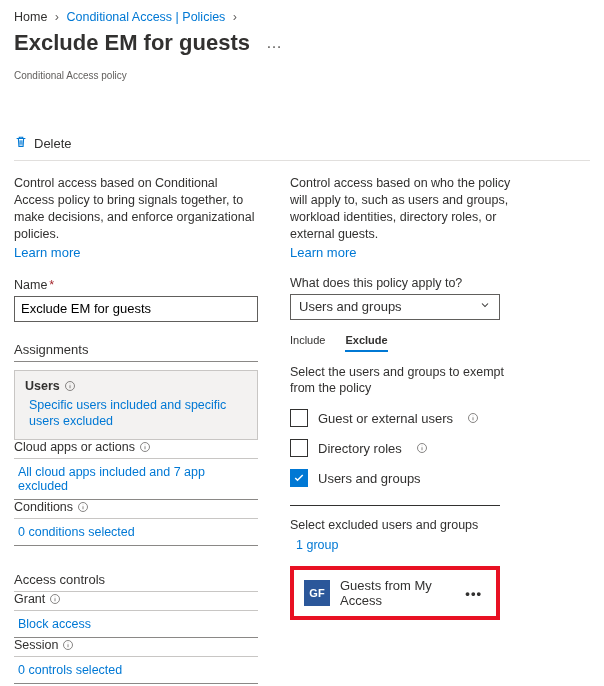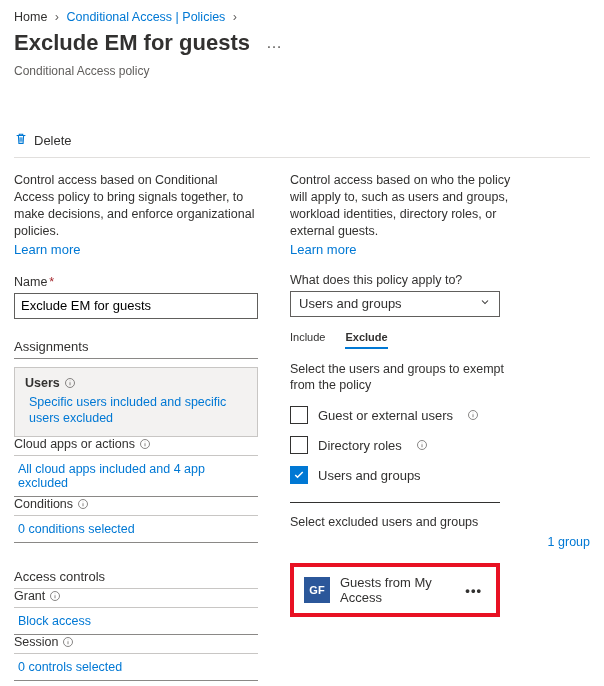--- a/index.html
+++ b/index.html
@@ -9,21 +9,21 @@
     font-size: 13px; color: #323130; background: #fff;
     width: 604px;
   }
   .page { padding: 8px 14px 20px 14px; }
   .breadcrumb { font-size: 12.5px; color: #0078d4; padding: 2px 0 4px 0; }
   .breadcrumb .sep { color: #605e5c; margin: 0 4px; }
   .breadcrumb .home { color: #323130; }
   .title-row { display:flex; align-items:center; gap:10px; margin-top:2px; }
   h1 { font-size: 22px; font-weight: 600; margin: 0; }
   .ellipsis { color:#605e5c; cursor:pointer; padding:0 6px; font-size:16px; line-height:1; }
-  .subtitle { font-size: 12px; color: #605e5c; margin-top: 8px; }
+  .subtitle { font-size: 10px; color: #605e5c; margin-top: 14px; }
   .cmdbar { margin-top: 14px; padding-bottom: 8px; border-bottom:1px solid #e1dfdd; }
   .cmd { display:inline-flex; align-items:center; gap:6px; cursor:pointer; color:#323130; font-size:13px;margin-top:40px; }
   .cmd svg { width:14px; height:14px; }
   .columns { display:flex; gap:32px; margin-top:14px; }
   .col { flex: 1 1 0; min-width: 0; }
   .col-left { max-width: 244px; }
   .desc { font-size: 12.5px; color:#323130; line-height:1.35; }
   .link { color:#0078d4; cursor:pointer; }
   .field-label { margin-top:18px; font-size:12.5px; }
   .req { color:#a4262c; margin-left:2px; }
@@ -60,21 +60,21 @@
   .checks { margin-top:12px; display:flex; flex-direction:column; gap:12px; }
   .check { display:flex; align-items:center; gap:10px; font-size:13px; }
   .cbox {
     width:18px; height:18px; border:1px solid #323130; display:inline-flex;
     align-items:center; justify-content:center; background:#fff; flex-shrink:0;
   }
   .cbox.checked { background:#0078d4; border-color:#0078d4; color:#fff; }
   .cbox.checked svg { width:12px; height:12px; }
   .divider { border-bottom:1px solid #323130; margin-top:18px; width:210px; }
   .sel-hdr { font-size:12.5px; margin-top:12px; }
-  .sel-link { color:#0078d4; font-size:12.5px; margin-top:6px; padding-left:6px; cursor:pointer;text-align:right; }
+  .sel-link { color:#0078d4; font-size:12.5px; margin-top:6px; padding-left:6px; cursor:pointer; }
   .highlight-box {
     border:4px solid #e81123; padding:8px 10px; margin-top:14px;
     display:flex; align-items:center; gap:10px; width:210px;
   }
   .avatar {
     width:26px; height:26px; background:#2b579a; color:#fff;
     font-size:11px; font-weight:600; display:flex; align-items:center; justify-content:center;
     flex-shrink:0;
     text-align:right;
   }
@@ -139,21 +139,21 @@
       <div class="block">
         <div class="block-head">
           <span>Cloud apps or actions</span>
           <span class="info-icon">
             <svg viewBox="0 0 16 16" fill="none" stroke="#605e5c" stroke-width="1">
                 <circle cx="8" cy="8" r="6"></circle>
                 <path d="M8 7v4M8 5v.5"></path>
               </svg>
           </span>
         </div>
-        <div class="block-val">All cloud apps included and 4 app excluded</div>
+        <div class="block-val">All cloud apps included and 7 app excluded</div>
       </div>
 
       <div class="block">
         <div class="block-head">
           <span>Conditions</span>
           <span class="info-icon">
             <svg viewBox="0 0 16 16" fill="none" stroke="#605e5c" stroke-width="1">
                 <circle cx="8" cy="8" r="6"></circle>
                 <path d="M8 7v4M8 5v.5"></path>
               </svg>

